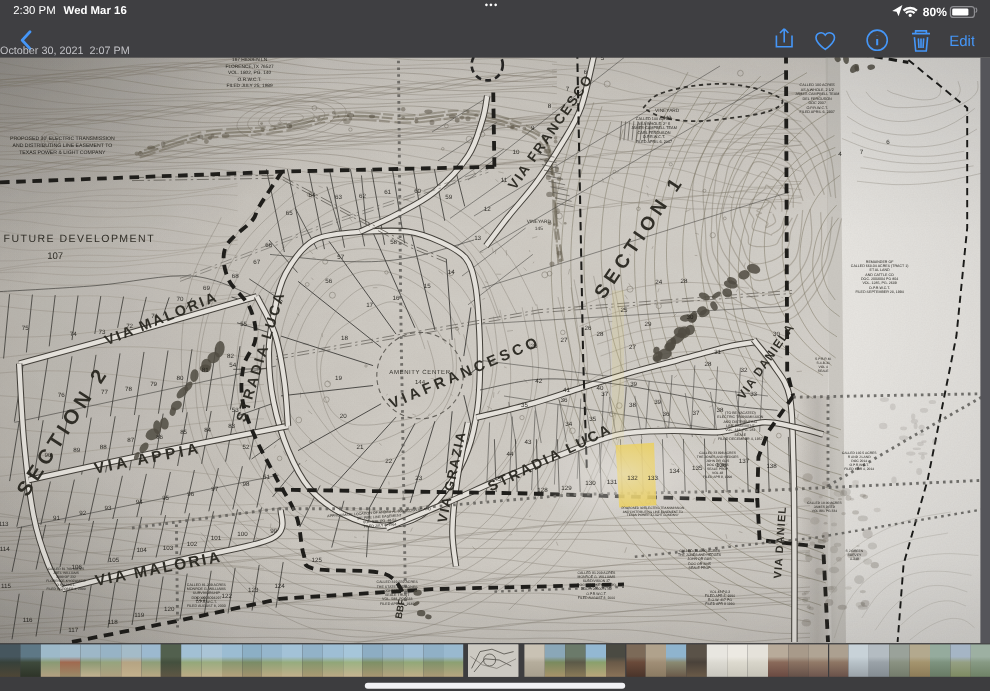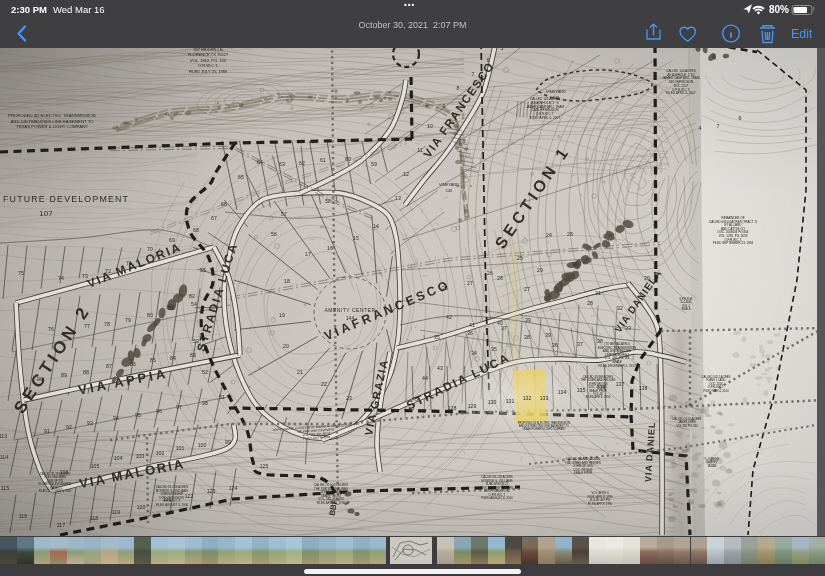--- a/index.html
+++ b/index.html
@@ -1,20 +1,20 @@
 <!DOCTYPE html>
 <html><head><meta charset="utf-8"><style>
 *{margin:0;padding:0;box-sizing:border-box}
 body{width:825px;height:576px;overflow:hidden;font-family:"Liberation Sans",sans-serif;background:#3d3d3f}
 #screen{position:relative;width:825px;height:576px}
 #mapwrap{position:absolute;left:0;top:0;width:825px;height:576px}
 #topbar{position:absolute;left:0;top:0;width:825px;height:48px;background:#3f3f42}
-.st{position:absolute;color:#fff;font-size:9.5px;font-weight:700;top:4px}
+.st{position:absolute;color:#fff;font-size:9.5px;font-weight:400;top:4px}
 #title{position:absolute;top:21px;left:0;width:825px;text-align:center;color:#fff;font-size:12px;font-weight:700}
-#subtitle{position:absolute;top:20px;left:0;width:825px;text-align:center;color:#c2c2c6;font-size:9px}
+#subtitle{position:absolute;top:37px;left:0;width:825px;color:#c2c2c6;font-size:9px}
 #thumbzone{position:absolute;left:0;top:536px;width:825px;height:40px;background:#3d3d3f}
 .th{position:absolute;top:1px;height:27px}
 .sel{outline:0;}
 #homebar{position:absolute;left:304px;top:33px;width:217px;height:4.5px;background:#f2f2f4;border-radius:3px}
 </style></head><body>
 <div id="screen">
 <div id="mapwrap">
 <svg width="825" height="576" viewBox="0 0 825 576" style="font-family:'Liberation Sans',sans-serif">
 <rect width="825" height="576" fill="#3d3d3f"></rect>
 <rect x="0" y="48" width="825" height="488" fill="#cfccc5"></rect>
@@ -1136,21 +1136,21 @@
 <radialGradient id="vig" cx="0.45" cy="0.45" r="0.75">
           <stop offset="0.55" stop-color="#000" stop-opacity="0"></stop>
           <stop offset="1" stop-color="#000" stop-opacity="0.10"></stop>
         </radialGradient>
 <rect x="0" y="48" width="825" height="488" fill="url(#vig)"></rect>
 <rect x="817" y="48" width="8" height="488" fill="#55555a"></rect>
 </svg>
 </div>
 <div id="topbar">
   <div class="st" style="left:11px">2:30 PM</div>
-  <div class="st" style="left:53px;font-weight:400">Wed Mar 16</div>
+  <div class="st" style="left:53px;font-weight:700">Wed Mar 16</div>
   <div class="st" style="left:404px;top:0px;font-size:8px;letter-spacing:1px">•••</div>
   <svg class="sticons" style="position:absolute;right:8px;top:3px" width="75" height="12" viewBox="0 0 75 12">
     <path d="M1.5,6.2 L10,1.2 L6.8,10.5 L5.2,6.8 Z" fill="#fff"></path>
     <path d="M12,9.5 a6.5,6.5 0 0 1 9,0 M13.8,7.3 a4.2,4.2 0 0 1 5.4,0 M15.6,5.2 a8,8 0 0 1 1.8,0" stroke="#fff" stroke-width="0" fill="none"></path>
     <g fill="#fff">
           <path d="M16.5,9.8 m-1.4,0 a1.4,1.4 0 1 0 2.8,0 a1.4,1.4 0 1 0 -2.8,0"></path>
     <path d="M12.2,7.2 a6.2,6.2 0 0 1 8.6,0 l-1.3,1.4 a4.3,4.3 0 0 0 -6,0 Z"></path>
     <path d="M10.3,5.2 a9,9 0 0 1 12.4,0 l-1.3,1.4 a7.1,7.1 0 0 0 -9.8,0 Z"></path>
         </g>
     <text x="27" y="10" fill="#fff" font-size="10" font-weight="600" font-family="Liberation Sans">80%</text>

